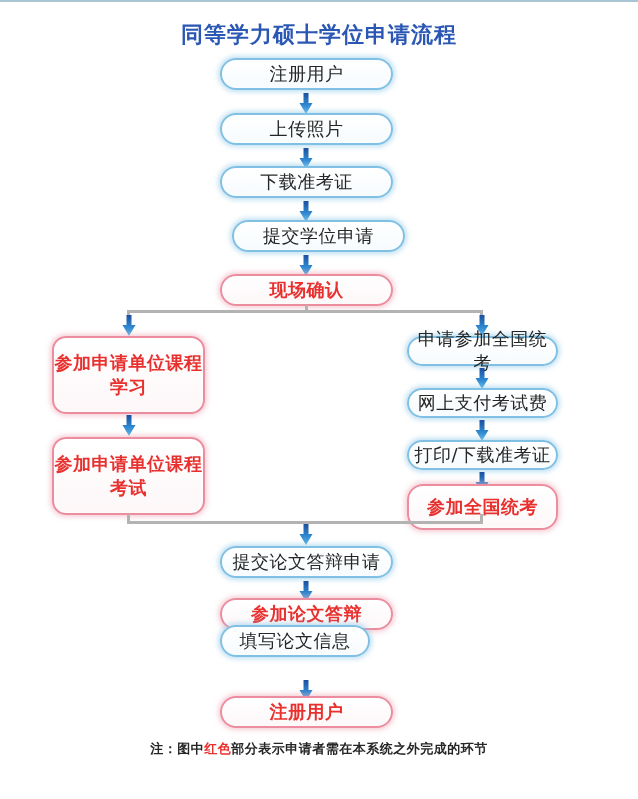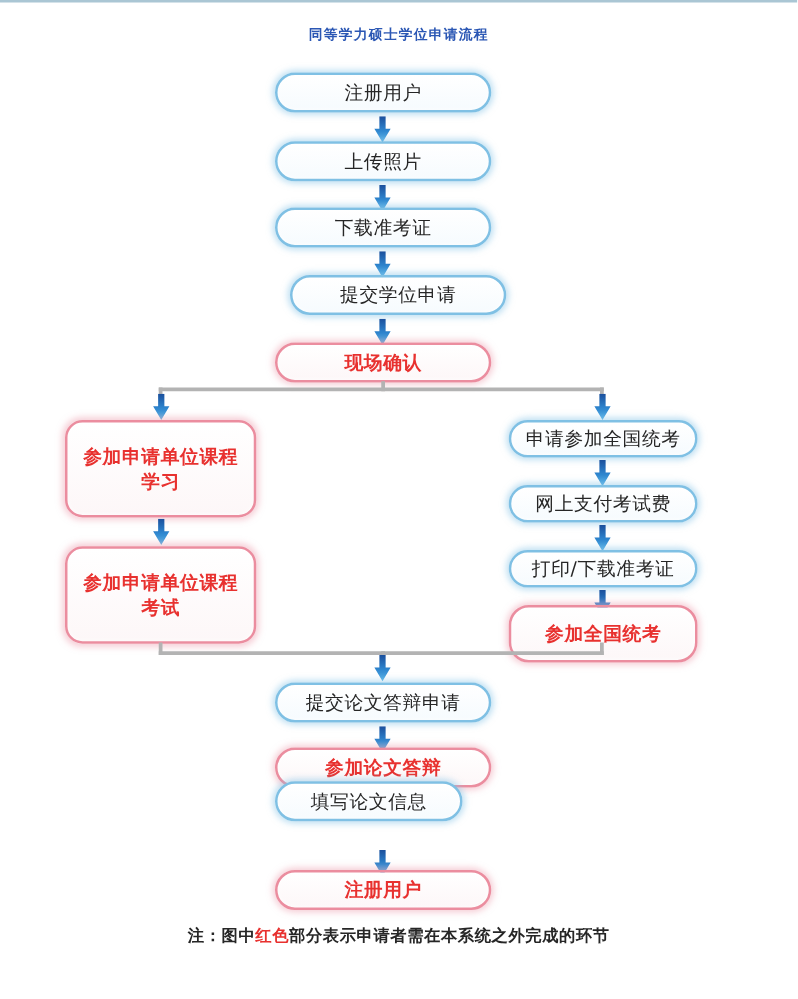--- a/index.html
+++ b/index.html
@@ -21,34 +21,34 @@
     position: absolute;
     left: 0; top: 0;
     width: 638px; height: 2px;
     background: #aac6d4;
   }
   .title {
     position: absolute;
     left: 0; top: 20px;
     width: 638px;
     text-align: center;
-    font-size: 11px;
+    font-size: 22px;
     font-weight: bold;
     color: #2b57b4;
     letter-spacing: 1px;
   }
   
   .node {
     position: absolute;
     box-sizing: border-box;
     display: flex;
     align-items: center;
     justify-content: center;
     text-align: center;
-    font-size: 15px;
+    font-size: 18px;
     line-height: 1.35;
     background: #fdfdfe;
     letter-spacing: 0.5px;
   }
   .node.blue {
     border: 2px solid #7fc0e4;
     color: #262626;
     box-shadow: 0 0 5px 2px rgba(140, 198, 232, 0.55),
                 inset 0 0 4px rgba(255,255,255,0.9);
     background: linear-gradient(#ffffff, #f6fbfe);

